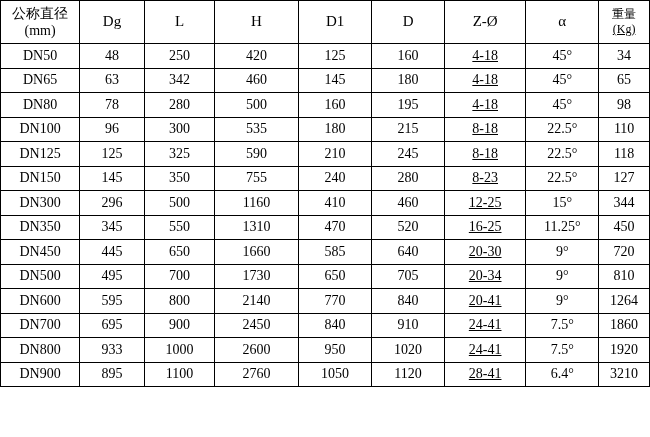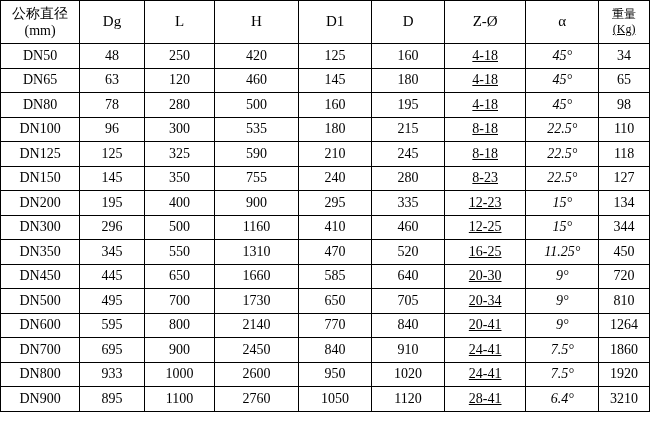--- a/index.html
+++ b/index.html
@@ -50,21 +50,21 @@
   }
   .hdr-last .l1 { display: block; }
   .hdr-last .l2 { display: block; text-decoration: underline; }
   .col-0 { width: 78px; }
   .col-1 { width: 64px; }
   .col-2 { width: 69px; }
   .col-3 { width: 83px; }
   .col-4 { width: 72px; }
   .col-5 { width: 72px; }
   .col-6 { width: 80px; text-decoration: underline; }
-  .col-7 { width: 72px; font-style: italic; }
+  .col-7 { width: 72px; }
   .col-8 { width: 50px; }
   .cell-name { }
 </style>
 </head>
 <body>
 
 <table id="spec-table">
   <colgroup>
     <col class="col-0">
       <col class="col-1">
@@ -107,21 +107,21 @@
         <td class="cell-name col-3">420</td>
         <td class="cell-name col-4">125</td>
         <td class="cell-name col-5">160</td>
         <td class="cell-name col-6">4-18</td>
         <td class="cell-name col-7">45°</td>
         <td class="cell-name col-8">34</td>
       </tr>
       <tr>
         <td class="cell-name col-0">DN65</td>
         <td class="cell-name col-1">63</td>
-        <td class="cell-name col-2">120</td>
+        <td class="cell-name col-2">342</td>
         <td class="cell-name col-3">460</td>
         <td class="cell-name col-4">145</td>
         <td class="cell-name col-5">180</td>
         <td class="cell-name col-6">4-18</td>
         <td class="cell-name col-7">45°</td>
         <td class="cell-name col-8">65</td>
       </tr>
       <tr>
         <td class="cell-name col-0">DN80</td>
         <td class="cell-name col-1">78</td>
@@ -160,31 +160,20 @@
         <td class="cell-name col-1">145</td>
         <td class="cell-name col-2">350</td>
         <td class="cell-name col-3">755</td>
         <td class="cell-name col-4">240</td>
         <td class="cell-name col-5">280</td>
         <td class="cell-name col-6">8-23</td>
         <td class="cell-name col-7">22.5°</td>
         <td class="cell-name col-8">127</td>
       </tr>
       <tr>
-        <td class="cell-name col-0">DN200</td>
-        <td class="cell-name col-1">195</td>
-        <td class="cell-name col-2">400</td>
-        <td class="cell-name col-3">900</td>
-        <td class="cell-name col-4">295</td>
-        <td class="cell-name col-5">335</td>
-        <td class="cell-name col-6">12-23</td>
-        <td class="cell-name col-7">15°</td>
-        <td class="cell-name col-8">134</td>
-      </tr>
-      <tr>
         <td class="cell-name col-0">DN300</td>
         <td class="cell-name col-1">296</td>
         <td class="cell-name col-2">500</td>
         <td class="cell-name col-3">1160</td>
         <td class="cell-name col-4">410</td>
         <td class="cell-name col-5">460</td>
         <td class="cell-name col-6">12-25</td>
         <td class="cell-name col-7">15°</td>
         <td class="cell-name col-8">344</td>
       </tr>

